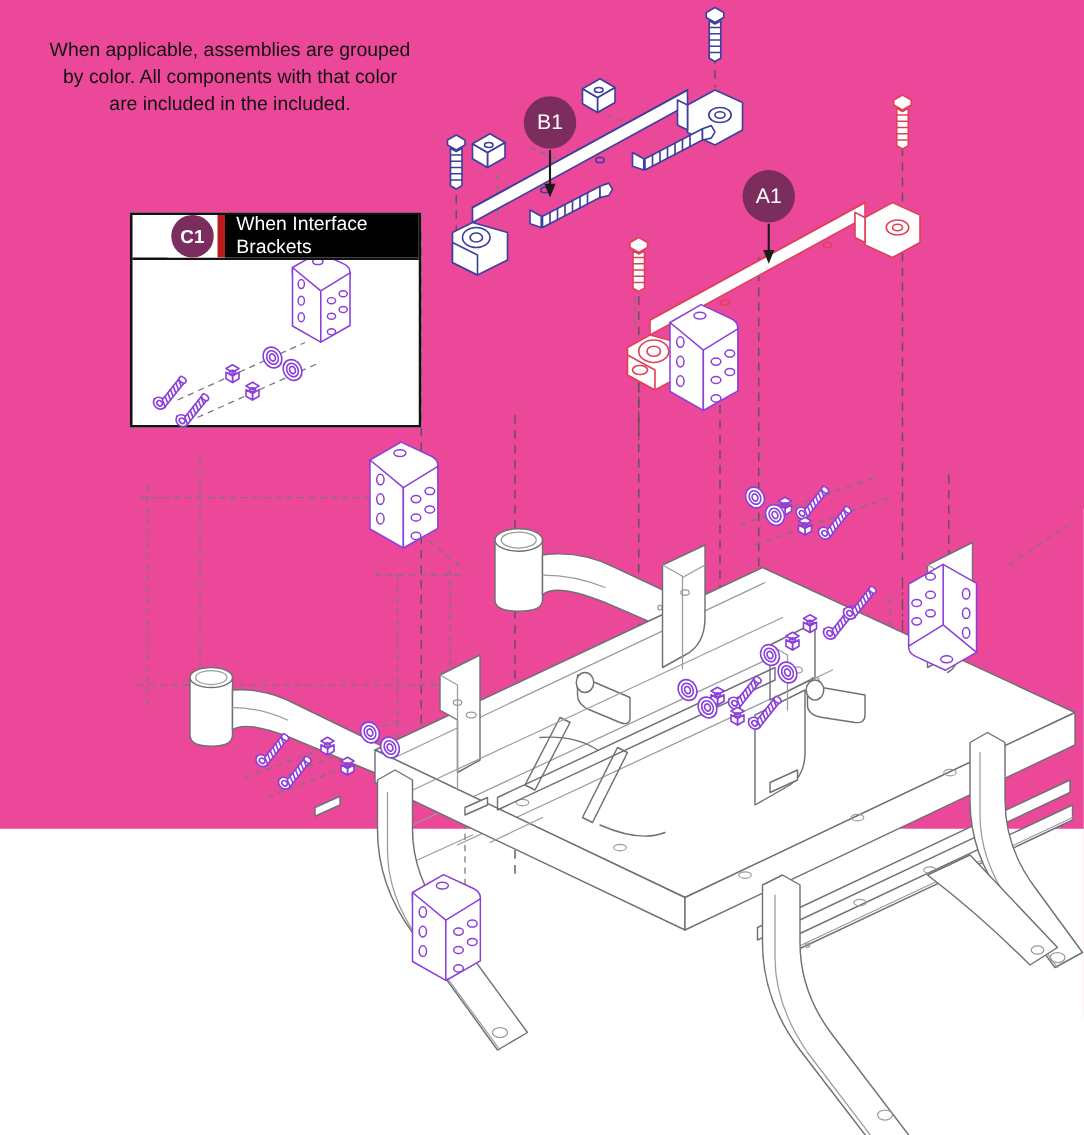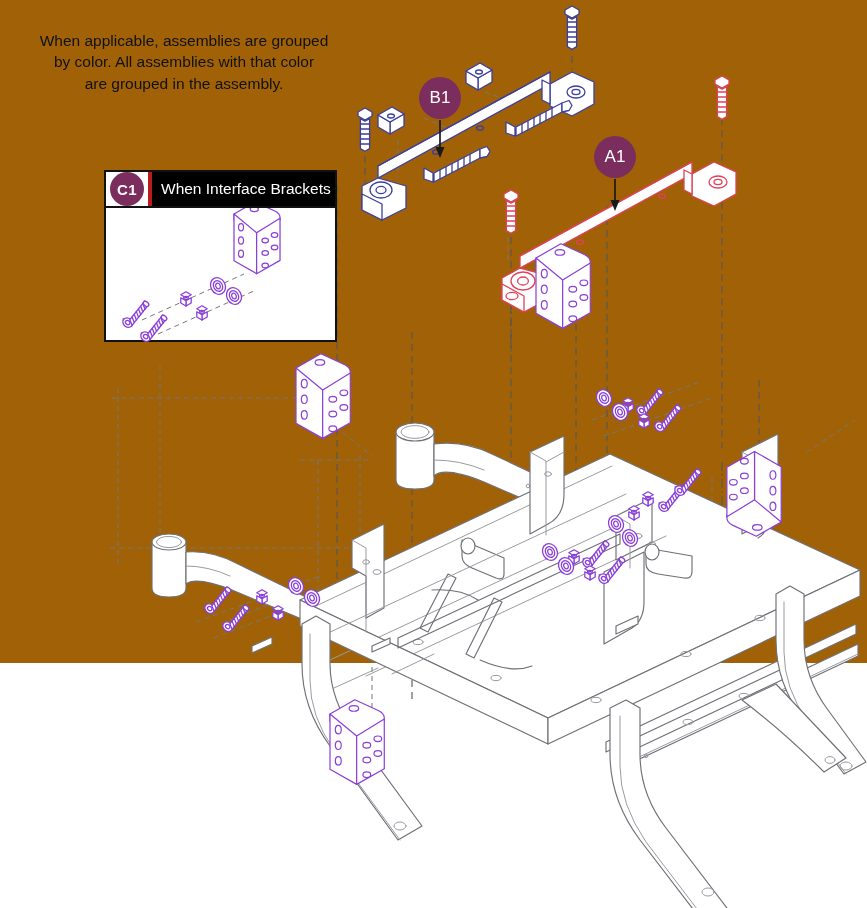--- a/index.html
+++ b/index.html
@@ -1,39 +1,39 @@
 <!DOCTYPE html>
 <html><head>
 <meta charset="utf-8">
 <title>Seat Interface Brackets Assembly</title>
 <style>
   html,body{margin:0;padding:0;background:#ffffff;}
   body{width:867px;height:908px;font-family:"Liberation Sans",sans-serif;overflow:hidden;position:relative;}
-  #stage{position:relative;width:867px;height:663px;background:#a16207;}
+  #stage{position:relative;width:867px;height:663px;background:#ec4899;}
   #stage svg{position:absolute;left:0;top:0;}
 
   .note-text{
     position:absolute;left:14px;top:30px;width:340px;
     text-align:center;font-size:15.5px;line-height:1.38;color:#111;
     font-family:"Liberation Sans",sans-serif;
   }
   .note-text div{white-space:nowrap;}
 
   
   .legend-panel{
     position:absolute;left:104px;top:170px;width:233px;height:172px;
     border:2px solid #111;background:#fff;box-sizing:border-box;
   }
   .legend-head{
     position:relative;height:36px;border-bottom:2px solid #111;
     display:flex;align-items:center;box-sizing:border-box;
   }
   .legend-badge-cell{
     width:46px;height:100%;display:flex;align-items:center;justify-content:center;
-    border-right:4px solid #b91c1c;box-sizing:border-box;background:#fff;
+    border-right:6px solid #b91c1c;box-sizing:border-box;background:#fff;margin-left:28px;
   }
   .badge-circle{
     width:34px;height:34px;border-radius:50%;
     background:#7b2d5e;color:#fff;display:flex;align-items:center;justify-content:center;
     font-weight:bold;font-size:15px;letter-spacing:.3px;
     font-family:"Liberation Sans",sans-serif;
   }
   .legend-title-cell{
     flex:1;height:100%;display:flex;align-items:center;
     background:#000;box-sizing:border-box;padding-left:9px;
@@ -439,22 +439,22 @@
     <g>
       <path d="M440 120 L440 150" stroke="#1a1a1a" stroke-width="1.7" fill="none"></path>
       <path d="M440 158 l-4.5 -11 l9 0 z" fill="#1a1a1a"></path>
       <path d="M615 179 L615 203" stroke="#1a1a1a" stroke-width="1.7" fill="none"></path>
       <path d="M615 211 l-4.5 -11 l9 0 z" fill="#1a1a1a"></path>
     </g>
   </svg>
 
   <div class="note-text">
     <div>When applicable, assemblies are grouped</div>
-    <div>by color. All assemblies with that color</div>
-    <div>are grouped in the assembly.</div>
+    <div>by color. All components with that color</div>
+    <div>are included in the included.</div>
   </div>
 
   <div class="legend-panel">
     <div class="legend-head">
       <div class="legend-badge-cell">
         <div class="badge-circle">C1</div>
       </div>
       <div class="legend-title-cell">
         <span>When Interface Brackets</span>
       </div>

